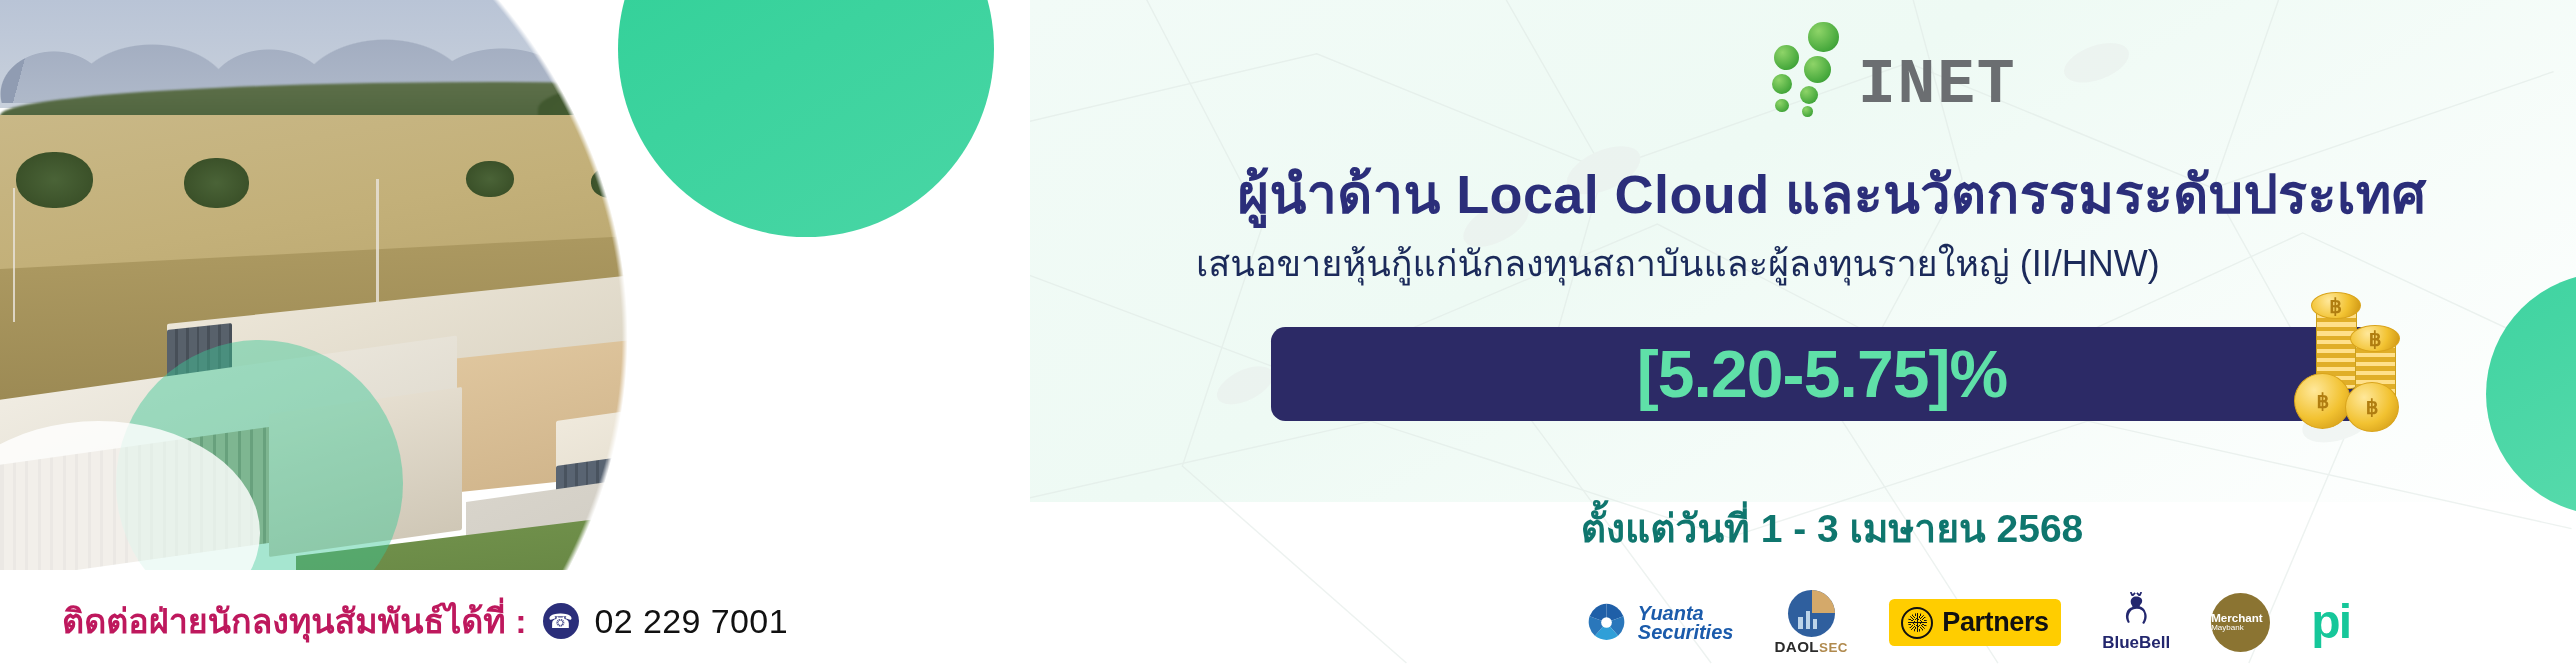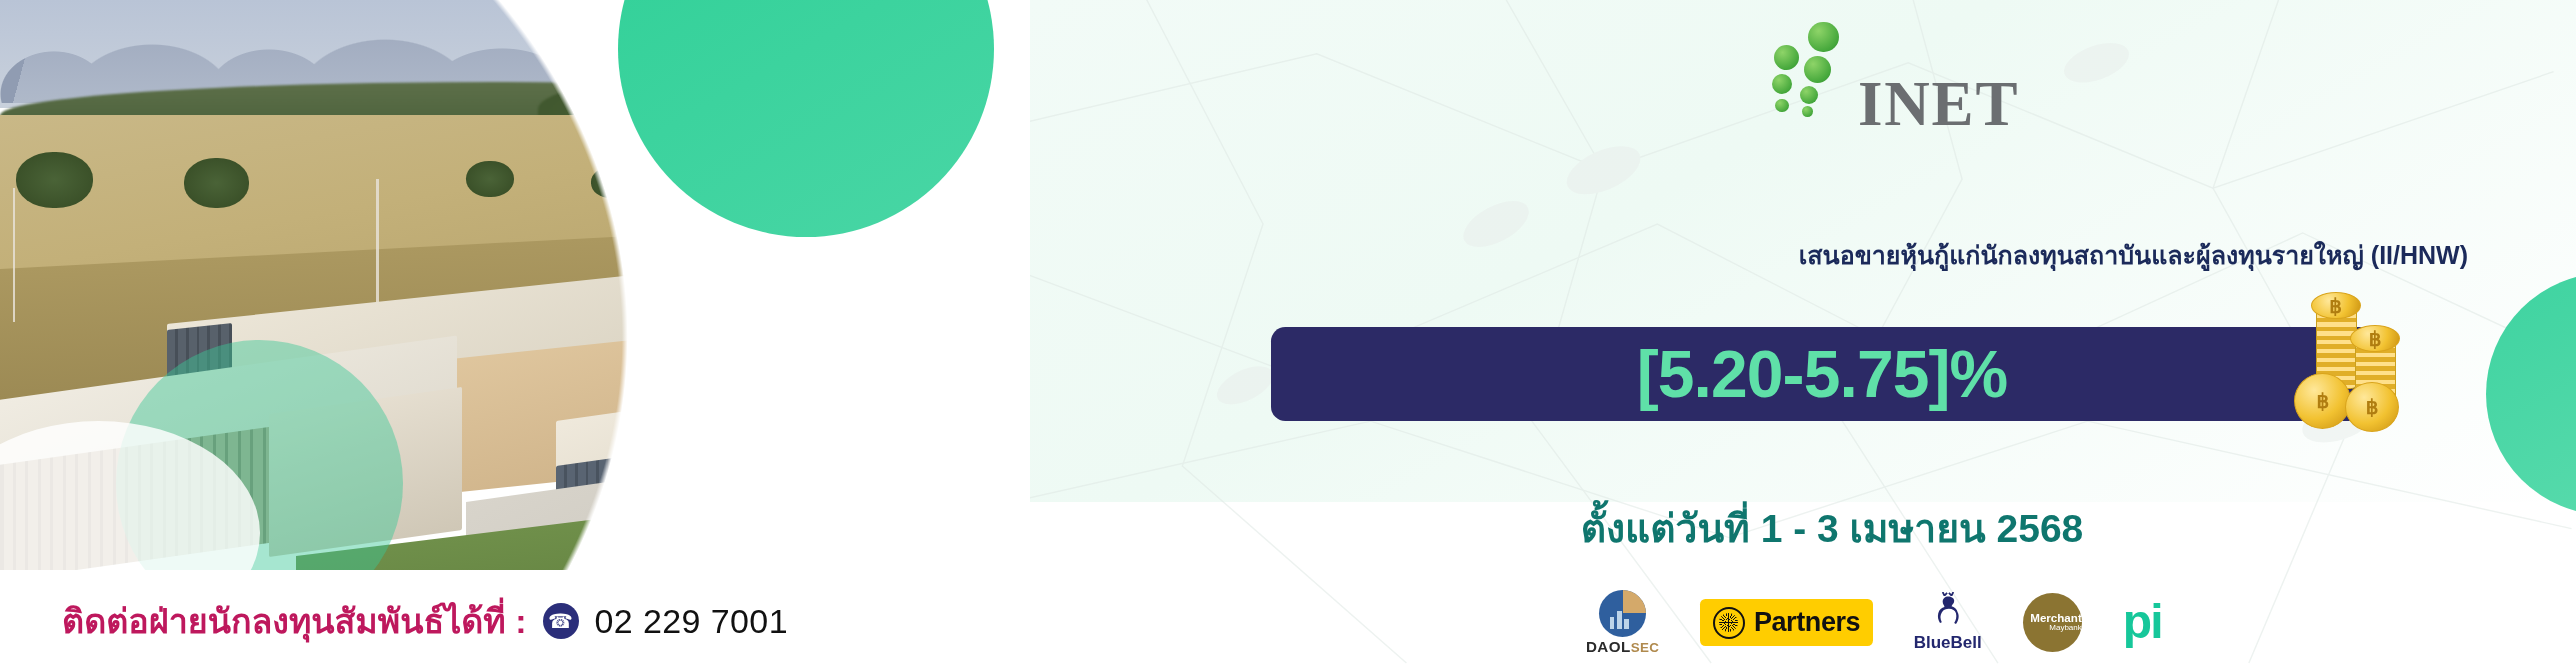--- a/index.html
+++ b/index.html
@@ -139,36 +139,36 @@
     position:absolute; border-radius:50%;
     background:linear-gradient(150deg,#3ed3a0,#5ddcae);
   }
 
   
   .logo { position:absolute; left:1761px; top:20px; width:296px; height:99px; }
   .logo-dots { position:absolute; left:0; top:0; width:108px; height:97px; }
   .dot { position:absolute; border-radius:50%;
          background:radial-gradient(circle at 34% 30%, #8ed468, #46a83c 70%, #2f8a2d 100%); }
   .logo-word {
-    position:absolute; left:97px; top:48px;
+    position:absolute; left:97px; top:30px;
     font-size:63px; font-weight:bold; letter-spacing:1.8px;
-    color:#6b6e71; font-family:Liberation Serif, serif;text-align:center;
+    color:#6b6e71; font-family:Liberation Mono, monospace;text-align:center;
   }
 
   
   .headline {
     position:absolute; left:1196px; top:151px; width:1272px;
     text-align:center;
     font-size:54px; font-weight:bold; color:#2b2e7a; letter-spacing:0.4px;
     white-space:nowrap;
   }
   .subhead {
     position:absolute; left:1196px; top:235px; width:1272px;
-    text-align:right;
-    font-size:25px; font-weight:bold; color:#1b2a5a;
+    text-align:left;
+    font-size:36px; font-weight:normal; color:#1b2a5a;
     white-space:nowrap;
   }
 
   .rate-box {
     position:absolute; left:1271px; top:327px; width:1102px; height:94px;
     background:#2c2a66; border-radius:14.3px;
     display:flex; align-items:center; justify-content:center; gap:23px;
   }
   .rate-label { font-size:47px; font-weight:bold; color:#ffffff; white-space:nowrap; }
   .rate-value { font-size:66px; font-weight:bold; color:#5fe0a8; white-space:nowrap; letter-spacing:-0.9px; }
@@ -237,21 +237,21 @@
 
   
   .bluebell { display:flex; flex-direction:column; align-items:center; gap:2.7px; }
   .bb-mark { width:36px; height:39px; position:relative; }
   .bb-text { font-size:17px; font-weight:bold; color:#23276e; }
 
   
   .merchant {
     width:59px; height:59px; border-radius:50%;
     background:#8b7432; color:#fff;
-    display:flex; flex-direction:column; align-items:flex-end; justify-content:center;
+    display:flex; flex-direction:column; align-items:flex-start; justify-content:center;
     line-height:1.05;
   }
   .mp-1 { font-size:11.6px; font-weight:bold; }
   .mp-2 { font-size:8px; }
 
   
   .pi-logo { font-size:48px; font-weight:bold; color:#16c79a; line-height:.8; letter-spacing:-1.8px; }
 
   
   .contact {
@@ -365,40 +365,60 @@
       <div class="dot" style="left:12.5px; top:25px; width:25px; height:25px;"></div>
       <div class="dot" style="left:43px; top:36px; width:27px; height:27px;"></div>
       <div class="dot" style="left:10.8px; top:54px; width:20px; height:20px;"></div>
       <div class="dot" style="left:39px; top:66px; width:18px; height:18px;"></div>
       <div class="dot" style="left:14.3px; top:79px; width:13.4px; height:13.4px;"></div>
       <div class="dot" style="left:41px; top:86px; width:10.8px; height:10.8px;"></div>
     </div>
     <div class="logo-word">INET</div>
   </div>
 
+  <div class="headline">ผู้นำด้าน Local Cloud และนวัตกรรมระดับประเทศ</div>
   <div class="subhead">เสนอขายหุ้นกู้แก่นักลงทุนสถาบันและผู้ลงทุนรายใหญ่ (II/HNW)</div>
 
   <div class="rate-box">
     <span class="rate-value">[5.20-5.75]%</span>
   </div>
 
   <div class="coins">
     <div class="coin-stack" style="left:27px;  top:7.2px;  height:86px;"></div>
     <div class="coin" style="left:21.5px; top:-3.6px; width:50px; height:27px;">฿</div>
     <div class="coin-stack" style="left:66px;  top:38px; height:70px;"></div>
     <div class="coin" style="left:61px; top:29px; width:50px; height:27px;">฿</div>
     <div class="coin" style="left:5.4px;  top:77px; width:57px; height:56px;">฿</div>
     <div class="coin" style="left:56px; top:86px; width:54px; height:50px;">฿</div>
   </div>
 
   <div class="dateline">ตั้งแต่วันที่ 1 - 3 เมษายน 2568</div>
 
 
   <div class="partners">
 
+    <div class="p-item">
+      <div class="yuanta">
+        <div class="yuanta-mark">
+          <svg viewBox="0 0 46 46" width="41" height="41">
+            <circle cx="23" cy="23" r="22" fill="none"></circle>
+            <path d="M23 2 A21 21 0 0 1 42 16 L23 23 Z" fill="#1f5fa8"></path>
+            <path d="M42 16 A21 21 0 0 1 36 38 L23 23 Z" fill="#2a77bb"></path>
+            <path d="M36 38 A21 21 0 0 1 10 38 L23 23 Z" fill="#2f9fd8"></path>
+            <path d="M10 38 A21 21 0 0 1 4 16 L23 23 Z" fill="#2a77bb"></path>
+            <path d="M4 16 A21 21 0 0 1 23 2 L23 23 Z" fill="#1f5fa8"></path>
+            <circle cx="23" cy="23" r="6" fill="#fff"></circle>
+          </svg>
+        </div>
+        <div class="yuanta-text">
+          <div class="yuanta-1">Yuanta</div>
+          <div class="yuanta-2">Securities</div>
+        </div>
+      </div>
+    </div>
 
     <div class="p-item">
       <div class="daol">
         <div class="daol-mark">
           <div class="daol-q"></div>
           <div class="daol-bars">
             <div class="daol-bar" style="height:12.5px;"></div>
             <div class="daol-bar" style="height:18px;"></div>
             <div class="daol-bar" style="height:10px;"></div>
           </div>

